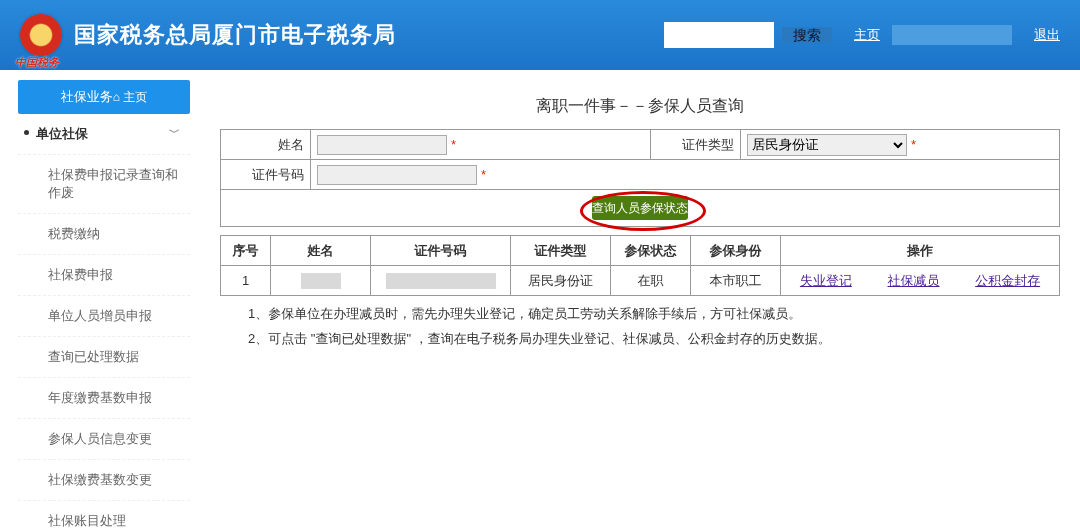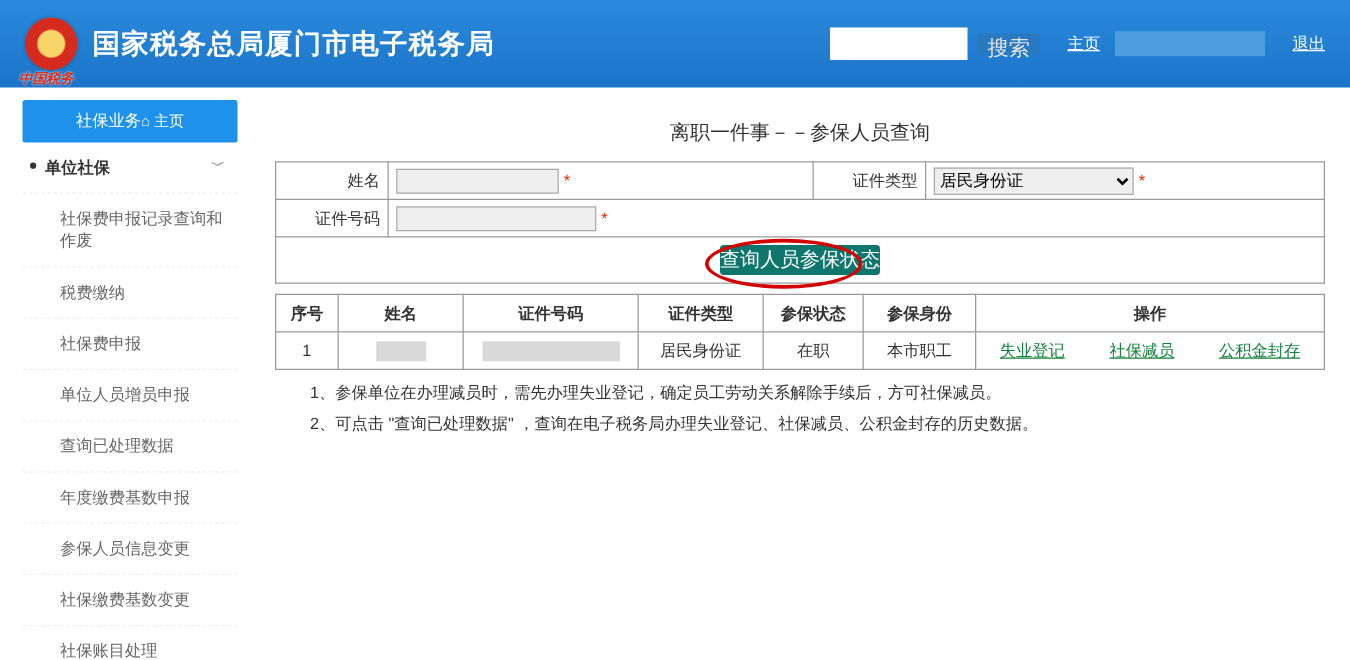--- a/index.html
+++ b/index.html
@@ -4,21 +4,21 @@
 <style>
 *{margin:0;padding:0;box-sizing:border-box;font-family:"Microsoft YaHei",SimSun,sans-serif}
 body{width:1080px;height:528px;background:#fff;font-size:12px;color:#333;position:relative;overflow:hidden}
 .header{height:70px;background:linear-gradient(to bottom,#2a8adb,#1b74c9);display:flex;align-items:center;padding:0 20px;color:#fff;position:relative}
 .logo-area{display:flex;align-items:center}
 .emblem{width:42px;height:42px;border-radius:50%;background:radial-gradient(circle,#f8d568 35%,#d52b1e 40%,#d52b1e 70%,#f8d568 75%);margin-right:12px;position:relative;box-shadow:0 0 3px rgba(0,0,0,.3)}
 .emblem-text{position:absolute;bottom:-14px;left:-5px;font-size:11px;font-style:italic;color:#d52b1e;font-family:KaiTi,serif;font-weight:bold;text-shadow:0 0 2px #fff}
 .header-title{font-size:22px;font-weight:bold;letter-spacing:1px}
 .search-area{margin-left:auto;display:flex;align-items:center;gap:8px}
 .search-input{width:110px;height:26px;border:none;padding:0 6px;background:#fff}
-.search-btn{width:50px;height:16px;background:#2879c0;color:#e5e5e5;border:none;cursor:pointer;font-size:17px}
+.search-btn{width:50px;height:16px;background:#2879c0;color:#0f172a;border:none;cursor:pointer;font-size:14px}
 .nav-link{color:#fff;text-decoration:underline;font-size:13px;margin-left:14px;cursor:pointer}
 .nav-user{display:inline-block;width:120px;height:20px;background:#4d9ee0;margin-left:4px}
 .main{display:flex;height:calc(100% - 70px)}
 .sidebar{width:200px;padding:10px 10px 0 18px}
 .side-head{background:#1e92ea;color:#fff;height:34px;display:flex;align-items:center;justify-content:center;padding:0 12px;font-size:13px;border-radius:2px}
 .side-home{font-size:12px}
 .side-home::before{content:"⌂ "}
 .side-item{padding:11px 8px 11px 18px;font-size:13px;color:#666;cursor:pointer;border-bottom:1px dashed #eee}
 .side-parent{font-weight:bold;color:#333;position:relative}
 .side-parent::before{content:"";position:absolute;left:6px;top:16px;width:5px;height:5px;border-radius:50%;background:#333}
@@ -26,27 +26,27 @@
 .side-sub{padding-left:30px}
 .content{flex:1;padding:10px 20px}
 .page-title{text-align:center;font-size:16px;font-family:Liberation Sans, sans-serif;margin:16px 0 12px}
 .form-table{width:100%;border-collapse:collapse}
 .form-table td{border:1px solid #999;height:30px;padding:2px 6px;font-size:13px}
 .lbl{text-align:right;width:90px}
 .req{color:#e20;margin-left:4px}
 .txt-in{height:20px;border:1px solid #aaa;width:130px;padding:0 4px;background:#eee}
 .sel{height:22px;border:1px solid #aaa;width:160px}
 .btn-row td{text-align:center;padding:6px}
-.pbtn{background:#0f766e;color:#fff;border:none;height:24px;padding:0 0;border-radius:3px;cursor:pointer;font-size:16px}
+.pbtn{background:#4d7c0f;color:#fff;border:none;height:24px;padding:0 0;border-radius:3px;cursor:pointer;font-size:12px}
 .highlight{position:relative;display:inline-block}
 .highlight::after{content:"";position:absolute;left:-12px;top:-5px;width:120px;height:34px;border:3px solid #d40000;border-radius:50%;pointer-events:none}
 .data-table{width:100%;border-collapse:collapse;margin-top:8px}
 .data-table th,.data-table td{border:1px solid #999;height:30px;text-align:center;font-size:13px}
 .data-table th{font-weight:bold;background:#fff}
-.op-link{color:#15803d;text-decoration:underline;cursor:pointer;margin:0 16px}
+.op-link{color:#4c1d95;text-decoration:underline;cursor:pointer;margin:0 16px}
 .below-btn{text-align:center;margin:10px 0}
 .notes{font-size:13px;line-height:1.9;margin-top:6px}
 .notes-title{margin-bottom:2px}
 .notes-item{padding-left:28px}
 .greycell{background:#d9d9d9;display:inline-block;height:16px;vertical-align:middle}
 </style>
 </head>
 <body>
 
 <div class="header">

